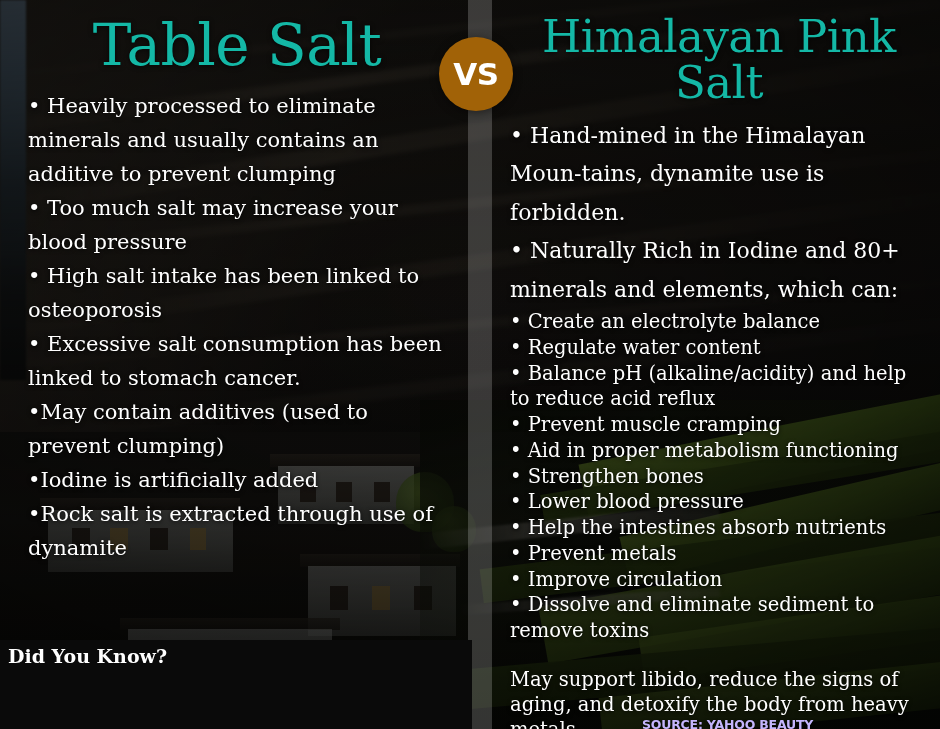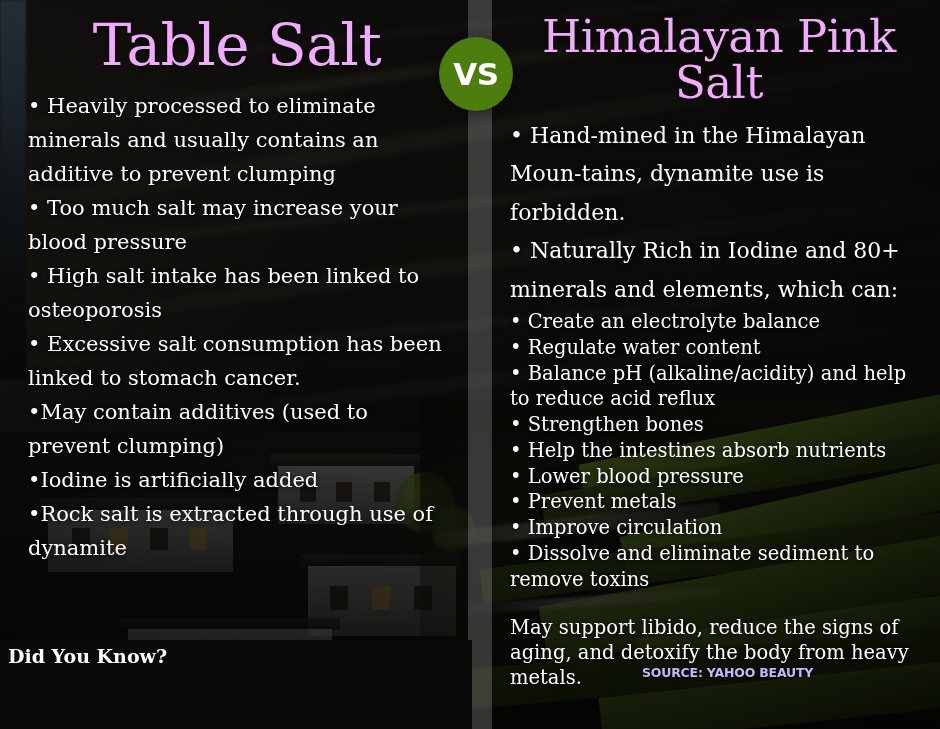--- a/index.html
+++ b/index.html
@@ -116,21 +116,21 @@
 
   .col {
     position: absolute;
     top: 0;
     box-sizing: border-box;
   }
   .col-left  { left: 0;     width: 468px; padding: 0 22px 0 28px; }
   .col-right { left: 492px; width: 448px; padding: 0 12px 0 18px; }
 
   .title {
-    color: #f0abfc;
+    color: #14b8a6;
     font-family: "DejaVu Serif", "Liberation Serif", serif;
     font-weight: 400;
     text-align: center;
     letter-spacing: -0.5px;
     text-shadow: 0 1px 5px rgba(0,0,0,0.75);
     line-height: 1.02;
   }
   .title-left  { font-size: 58px; margin: 16px 0 0 0; }
   .title-right { font-size: 45px; margin: 14px 0 0 0; }
 
@@ -169,21 +169,21 @@
     line-height: 1.28;
     margin: 0;
   }
 
   
   .vs-badge {
     position: absolute;
     left: 439px; top: 37px;
     width: 74px; height: 74px;
     border-radius: 50%;
-    background: #4d7c0f;
+    background: #a16207;
     display: flex; align-items: center; justify-content: center;
     box-shadow: 0 2px 10px rgba(0,0,0,0.45);
   }
   .vs-badge span {
     color: #ffffff;
     font-family: "DejaVu Sans", "Liberation Sans", sans-serif;
     font-weight: 700;
     font-size: 31px;
     letter-spacing: -0.5px;
     line-height: 1;
@@ -284,23 +284,25 @@
     <div class="col col-right">
       <div class="title title-right">Himalayan Pink Salt</div>
       <div class="bullets right-list-a">
         <p>• Hand-mined in the Himalayan Moun-tains, dynamite use is forbidden.</p>
         <p>• Naturally Rich in Iodine and 80+ minerals and elements, which can:</p>
       </div>
       <div class="bullets right-list-b">
         <p>• Create an electrolyte balance</p>
         <p>• Regulate water content</p>
         <p>• Balance pH (alkaline/acidity) and help to reduce acid reflux</p>
+        <p>• Prevent muscle cramping</p>
+        <p>• Aid in proper metabolism functioning</p>
         <p>• Strengthen bones</p>
+        <p>• Lower blood pressure</p>
         <p>• Help the intestines absorb nutrients</p>
-        <p>• Lower blood pressure</p>
         <p>• Prevent metals</p>
         <p>• Improve circulation</p>
         <p>• Dissolve and eliminate sediment to remove toxins</p>
       </div>
       <div class="bullets right-outro">
         <p>May support libido, reduce the signs of aging, and detoxify the body from heavy metals.</p>
         <div class="source-caption">SOURCE: YAHOO BEAUTY</div>
       </div>
     </div>
 

